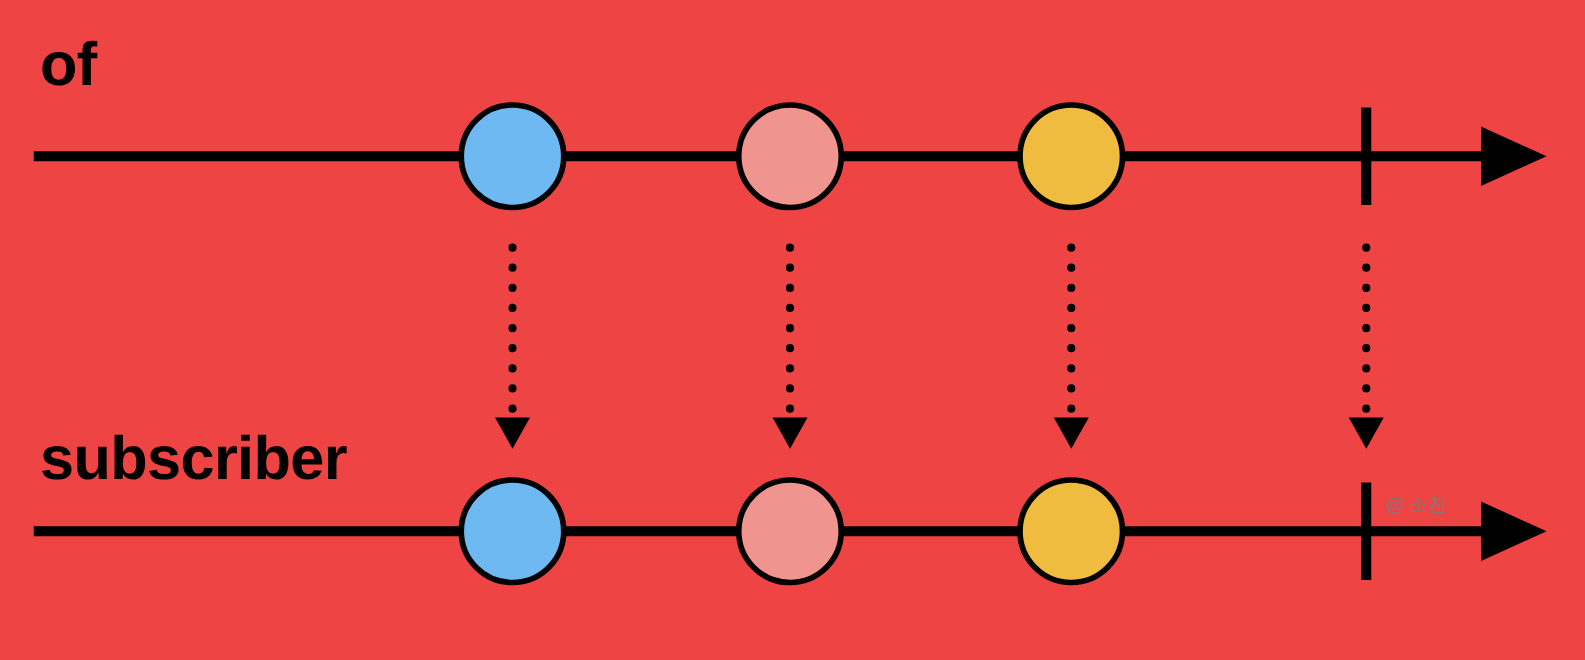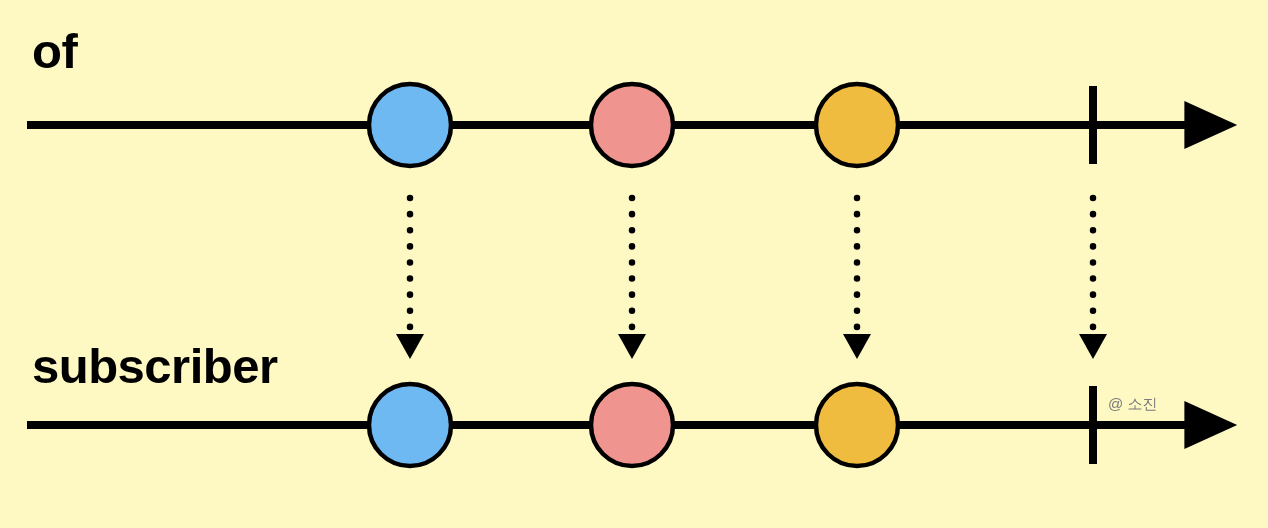--- a/index.html
+++ b/index.html
@@ -7,21 +7,21 @@
     padding: 0;
     background: #ffffff;
   }
   body {
     font-family: "Liberation Sans", sans-serif;
   }
   #canvas {
     position: relative;
     width: 1268px;
     height: 528px;
-    background: #fef9c3;
+    background: #ef4444;
     overflow: hidden;
   }
   #marble-svg {
     position: absolute;
     top: 0;
     left: 0;
     width: 1268px;
     height: 528px;
     display: block;
   }

